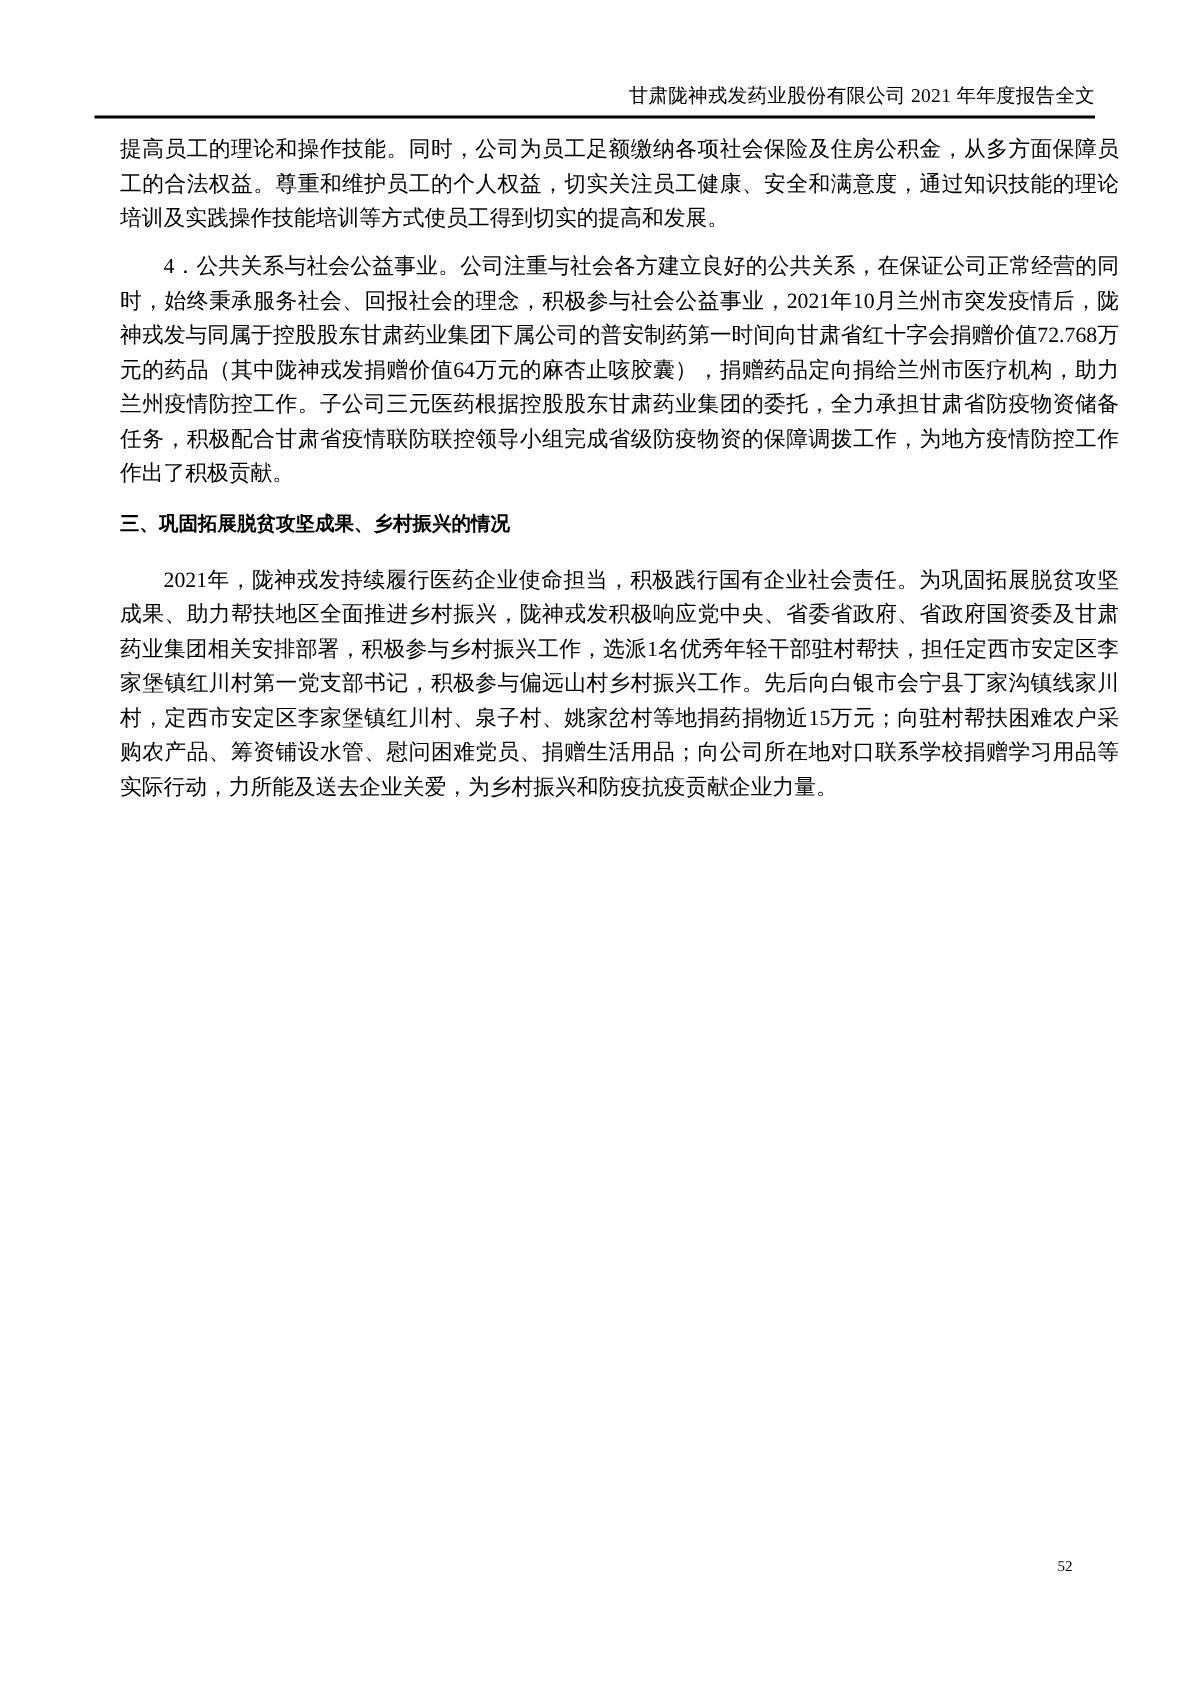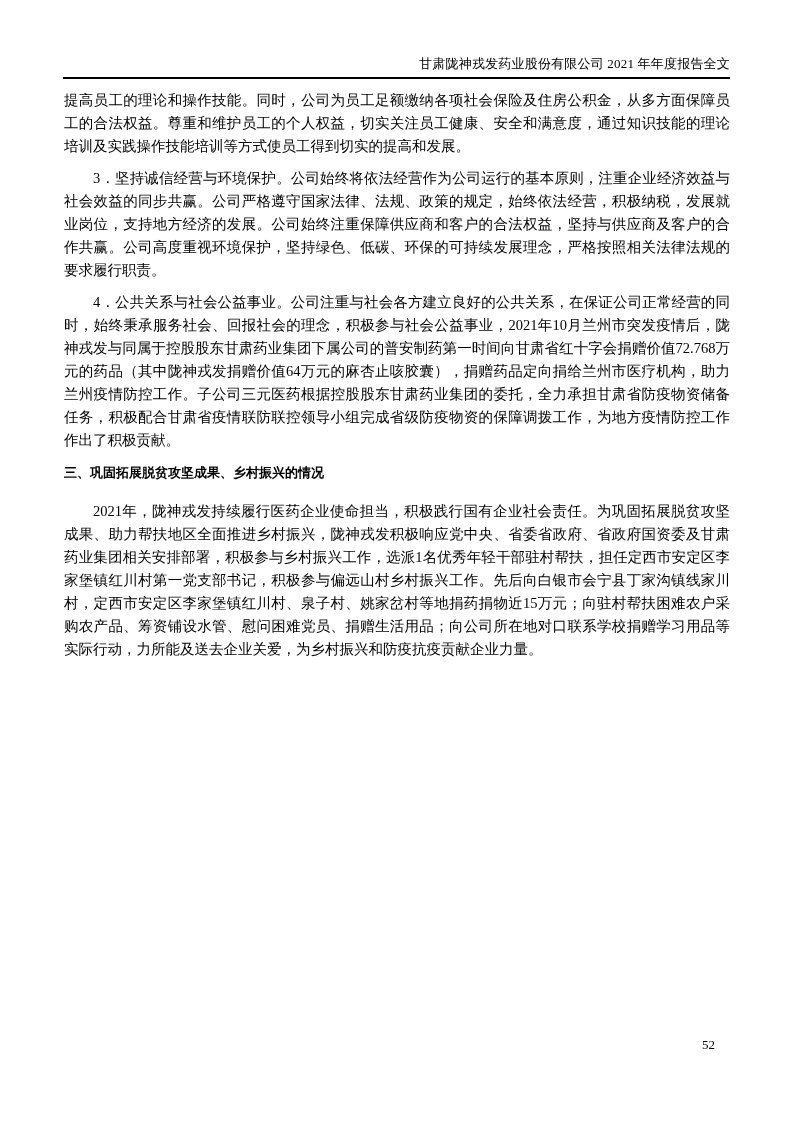--- a/index.html
+++ b/index.html
@@ -23,21 +23,21 @@
     top: 56px;
     text-align: right;
     font-size: 13px;
     line-height: 16px;
     padding-bottom: 5px;
     border-bottom: 2px solid #000000;
     letter-spacing: 0.2px;
   }
   .content {
     position: absolute;
-    left: 64px;
+    left: 80px;
     top: 89px;
     width: 666px;
     font-size: 14.5px;
     line-height: 23px;
     text-align: justify;
     text-justify: inter-ideograph;
   }
   .para {
     margin: 0 0 9px 0;
   }
@@ -49,39 +49,38 @@
     font-weight: bold;
     line-height: 23px;
     margin: 0 0 16px 0;
     text-align: left;
     text-indent: 0;
   }
   .page-number {
     position: absolute;
     top: 1037px;
     right: 78px;
-    font-size: 13px;
+    font-size: 10px;
     line-height: 15px;
     color: #000000;
   }
 </style>
 </head>
 <body>
 
 <div class="page">
 
   <div class="page-header">
     <span>甘肃陇神戎发药业股份有限公司 2021 年年度报告全文</span>
   </div>
 
   <div class="content">
 
     <p class="para">提高员工的理论和操作技能。同时，公司为员工足额缴纳各项社会保险及住房公积金，从多方面保障员工的合法权益。尊重和维护员工的个人权益，切实关注员工健康、安全和满意度，通过知识技能的理论培训及实践操作技能培训等方式使员工得到切实的提高和发展。</p>
 
-    <p class="para indent">3．坚持诚信经营与环境保护。公司始终将依法经营作为公司运行的基本原则，注重企业经济效益与社会效益的同步共赢。公司严格遵守国家法律、法规、政策的规定，始终依法经营，积极纳税，发展就业岗位，支持地方经济的发展。公司始终注重保障供应商和客户的合法权益，坚持与供应商及客户的合作共赢。公司高度重视环境保护，坚持绿色、低碳、环保的可持续发展理念，严格按照相关法律法规的要求履行职责。</p>
 
     <p class="para indent">4．公共关系与社会公益事业。公司注重与社会各方建立良好的公共关系，在保证公司正常经营的同时，始终秉承服务社会、回报社会的理念，积极参与社会公益事业，2021年10月兰州市突发疫情后，陇神戎发与同属于控股股东甘肃药业集团下属公司的普安制药第一时间向甘肃省红十字会捐赠价值72.768万元的药品（其中陇神戎发捐赠价值64万元的麻杏止咳胶囊），捐赠药品定向捐给兰州市医疗机构，助力兰州疫情防控工作。子公司三元医药根据控股股东甘肃药业集团的委托，全力承担甘肃省防疫物资储备任务，积极配合甘肃省疫情联防联控领导小组完成省级防疫物资的保障调拨工作，为地方疫情防控工作作出了积极贡献。</p>
 
     <h2 class="section-heading">三、巩固拓展脱贫攻坚成果、乡村振兴的情况</h2>
 
     <p class="para indent">2021年，陇神戎发持续履行医药企业使命担当，积极践行国有企业社会责任。为巩固拓展脱贫攻坚成果、助力帮扶地区全面推进乡村振兴，陇神戎发积极响应党中央、省委省政府、省政府国资委及甘肃药业集团相关安排部署，积极参与乡村振兴工作，选派1名优秀年轻干部驻村帮扶，担任定西市安定区李家堡镇红川村第一党支部书记，积极参与偏远山村乡村振兴工作。先后向白银市会宁县丁家沟镇线家川村，定西市安定区李家堡镇红川村、泉子村、姚家岔村等地捐药捐物近15万元；向驻村帮扶困难农户采购农产品、筹资铺设水管、慰问困难党员、捐赠生活用品；向公司所在地对口联系学校捐赠学习用品等实际行动，力所能及送去企业关爱，为乡村振兴和防疫抗疫贡献企业力量。</p>
 
   </div>
 
   <div class="page-number">52</div>

